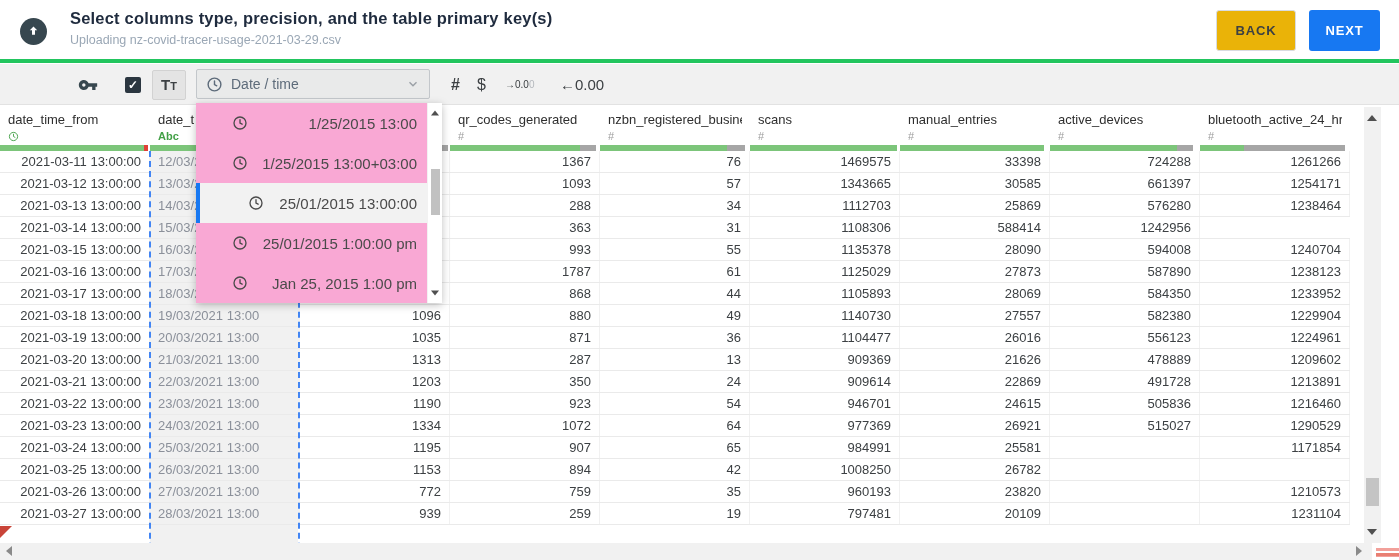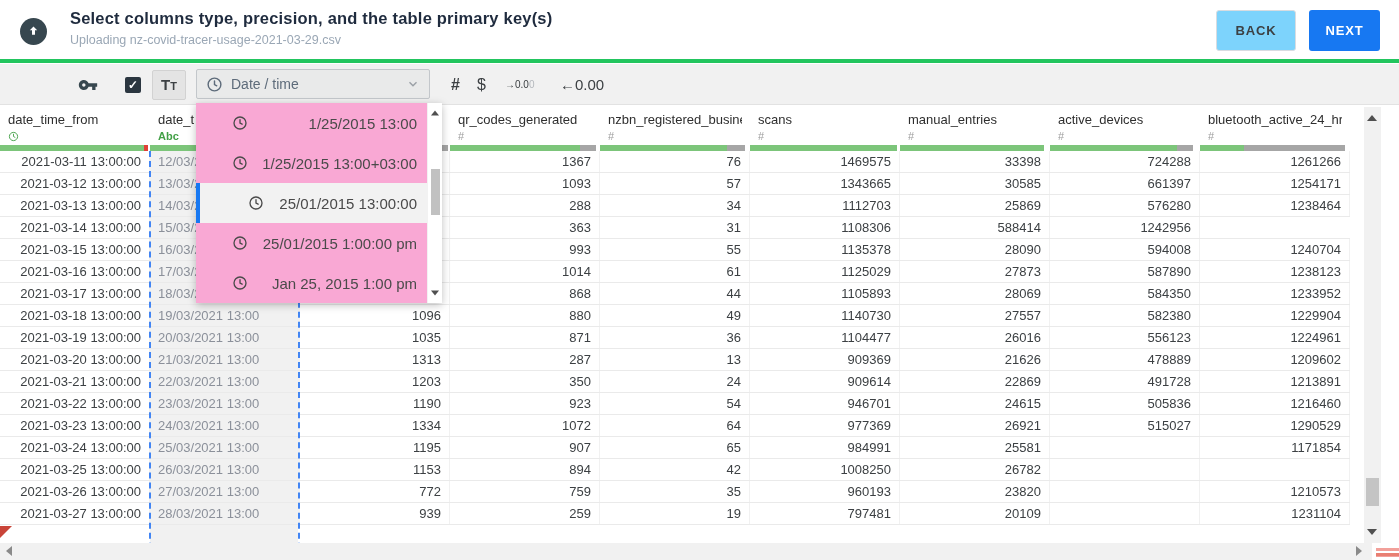--- a/index.html
+++ b/index.html
@@ -8,21 +8,21 @@
     position: relative; width: 1399px; height: 560px; background: #fff;
     overflow: hidden; font-family: "Liberation Sans", sans-serif;
   }
   
   .topbar { position:absolute; top:0; left:0; right:0; height:63px; background:#fff; border-bottom:4px solid #22c55e; z-index:10; }
   .upload-badge { position:absolute; left:20px; top:18px; width:27px; height:27px; border-radius:50%; background:#37474f; color:#fff; display:flex; align-items:center; justify-content:center; }
   .titles { position:absolute; left:70px; top:9px; }
   .page-title { font-size:16.5px; font-weight:600; color:#1f2b3e; letter-spacing:.2px; }
   .page-subtitle { font-size:12.5px; color:#9aa7b5; margin-top:5px; }
   .btn { position:absolute; top:10px; height:41px; border-radius:3px; font-weight:bold; font-size:13px; letter-spacing:.8px; display:flex; align-items:center; justify-content:center; cursor:pointer; font-family:"Liberation Sans",sans-serif; }
-  .btn-back { right:103px; width:80px; background:#7dd3fc; border:1px solid #d8dce1; color:#3c4043; }
+  .btn-back { right:103px; width:80px; background:#eab308; border:1px solid #d8dce1; color:#3c4043; }
   .btn-next { right:19px; width:71px; background:#1778f2; border:none; color:#fff; }
   
   .toolbar { position:absolute; top:64px; left:0; right:0; height:41px; background:#f1f1f1; border-bottom:1px solid #e2e2e2; z-index:9; }
   .tb { position:absolute; top:0; height:41px; display:flex; align-items:center; color:#3c4043; }
   .tb-key { left:78px; color:#37474f; }
   .tb-check { left:125px; }
   .checkbox { width:16px; height:16px; background:#2b3640; border-radius:2px; color:#fff; font-size:12px; line-height:16px; text-align:center; font-weight:bold; }
   .tb-tt { left:152px; }
   .tt-btn { width:34px; height:30px; background:#e4e4e4; border:1px solid #d2d2d2; border-radius:2px; display:flex; align-items:baseline; justify-content:center; color:#3c4043; padding-top:5px; }
   .tt-btn .big { font-size:15px; font-weight:bold; }
@@ -283,21 +283,21 @@
           <div class="cell right">55</div>
           <div class="cell right">1135378</div>
           <div class="cell right">28090</div>
           <div class="cell right">594008</div>
           <div class="cell right">1240704</div>
         </div>
         <div class="row">
           <div class="cell right">2021-03-16 13:00:00</div>
           <div class="cell left sel">17/03/2021 13:00</div>
           <div class="cell right"></div>
-          <div class="cell right">1014</div>
+          <div class="cell right">1787</div>
           <div class="cell right">61</div>
           <div class="cell right">1125029</div>
           <div class="cell right">27873</div>
           <div class="cell right">587890</div>
           <div class="cell right">1238123</div>
         </div>
         <div class="row">
           <div class="cell right">2021-03-17 13:00:00</div>
           <div class="cell left sel">18/03/2021 13:00</div>
           <div class="cell right"></div>

